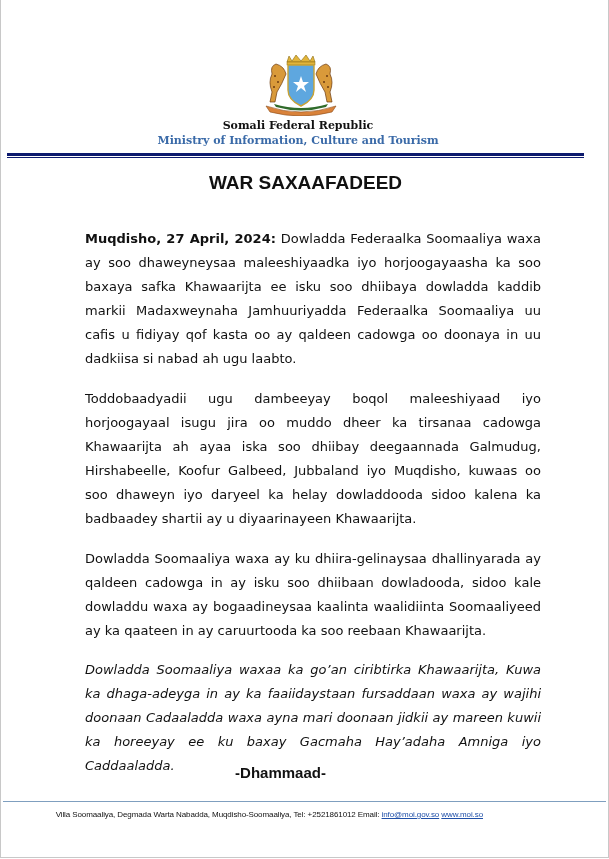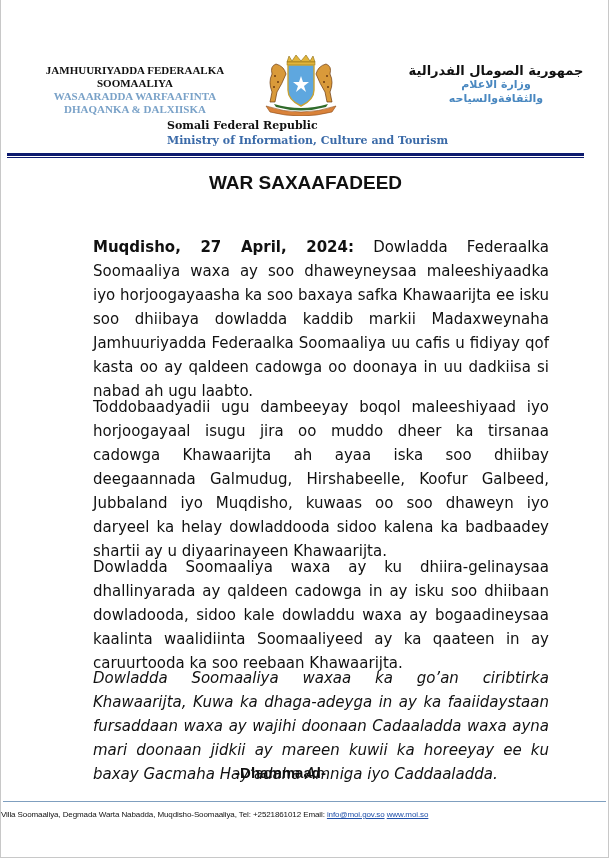--- a/index.html
+++ b/index.html
@@ -11,21 +11,21 @@
     .hdr-left {
       position: absolute; left: 28px; top: 64px; width: 212px; text-align: center;
       font-family: "Liberation Serif", serif; font-weight: bold; line-height: 13px;
     }
     .hdr-left .l1 { font-size: 11px; color: #111; }
     .hdr-left .l2 { font-size: 11px; color: #7aa2c8; }
     .crest {
       position: absolute; left: 255px; top: 52px; width: 90px; height: 64px;
     }
     .hdr-center {
-      position: absolute; left: 166px; top: 118px; width: 290px; text-align: left;
+      position: absolute; left: 152px; top: 118px; width: 290px; text-align: center;
       font-family: "DejaVu Serif", serif; line-height: 15px;
     }
     .hdr-center .republic { font-size: 11px; font-weight: bold; color: #111; }
     .hdr-center .ministry { font-size: 11px; color: #3a6aa8; font-weight: bold; }
     .hdr-right {
       position: absolute; left: 400px; top: 64px; width: 190px; text-align: center;
       font-family: "DejaVu Sans", sans-serif; direction: rtl; line-height: 14px;
     }
     .hdr-right .ar1 { font-size: 13px; font-weight: bold; color: #111; }
     .hdr-right .ar2 { font-size: 11px; font-weight: bold; color: #4a88c0; }
@@ -33,52 +33,46 @@
       position: absolute; left: 6px; top: 153px; width: 577px; height: 0;
       border-top: 3px solid #0d1a6e; border-bottom: 1px solid #0d1a6e;
       padding-top: 1px;
     }
     .title {
       position: absolute; left: 0; top: 172px; width: 609px; text-align: center;
       font-family: "Liberation Sans", sans-serif; font-weight: bold; font-size: 19px; color: #111;
     }
     .body-text {
       position: absolute; left: 74px; width: 456px;
-      font-family: "DejaVu Sans", sans-serif; font-size: 15px; line-height: 24px;
-      color: #111; text-align: justify; margin: 18px;
+      font-family: "DejaVu Sans", sans-serif; font-size: 13px; line-height: 24px;
+      color: #111; text-align: justify; margin: 10px;
     }
     .p1 { top: 217px; }
     .p2 { top: 377px; }
     .p3 { top: 537px; }
     .p4 { top: 648px; font-style: italic; }
     .lead { font-weight: bold; }
     .end {
       position: absolute; left: 0; top: 764px; width: 559px; text-align: center;
       font-family: "Liberation Sans", sans-serif; font-weight: bold; font-size: 15px; color: #111;
     }
     .rule-bottom {
       position: absolute; left: 2px; top: 801px; width: 603px; height: 1px; background: #7f9fbf;
     }
     .footer {
-      position: absolute; left: 0; top: 810px; width: 482px; text-align: left;
+      position: absolute; left: 0; top: 810px; width: 482px; text-align: right;
       font-family: "Liberation Sans", sans-serif; font-size: 8px; color: #111; letter-spacing: -0.1px;
     }
     .footer a { color: #1f4fa8; text-decoration: underline; }
   </style>
 </head>
 <body>
 
 <div class="page">
 
-  <div class="hdr-left">
-    <div class="l1">JAMHUURIYADDA FEDERAALKA</div>
-    <div class="l1">SOOMAALIYA</div>
-    <div class="l2">WASAARADDA WARFAAFINTA</div>
-    <div class="l2">DHAQANKA &amp; DALXIISKA</div>
-  </div>
 
   <svg class="crest" viewBox="0 0 90 64">
 
     <path d="M10 54 Q45 66 80 54 L76 60 Q45 68 14 60 Z" fill="#d9823a" stroke="#8a4a16" stroke-width="0.6"></path>
     <path d="M18 52 Q45 60 72 52 L70 55 Q45 62 20 55 Z" fill="#2f6b2a"></path>
 
     <path d="M31 10 L33 4 L36 9 L40 3 L45 9 L50 3 L54 9 L57 4 L59 10 Z" fill="#e2b53a" stroke="#8a6a10" stroke-width="0.6"></path>
     <rect x="31" y="10" width="28" height="3" fill="#e2b53a" stroke="#8a6a10" stroke-width="0.5"></rect>
 
     <path d="M32 13 L58 13 L58 38 Q58 48 45 54 Q32 48 32 38 Z" fill="#5ea7df" stroke="#c9a233" stroke-width="1.4"></path>
@@ -93,25 +87,20 @@
     <circle cx="71" cy="24" r="1" fill="#6b3a10"></circle>
       <circle cx="68" cy="30" r="1" fill="#6b3a10"></circle>
       <circle cx="72" cy="35" r="1" fill="#6b3a10"></circle>
   </svg>
 
   <div class="hdr-center">
     <div class="republic">Somali Federal Republic</div>
     <div class="ministry">Ministry of Information, Culture and Tourism</div>
   </div>
 
-  <div class="hdr-right">
-    <div class="ar1">جمهورية الصومال الفدرالية</div>
-    <div class="ar2">وزارة الاعلام</div>
-    <div class="ar2">والثقافةوالسياحه</div>
-  </div>
 
   <div class="rule-top"></div>
 
   <div class="title">WAR SAXAAFADEED</div>
 
   <p class="body-text p1">
     <span class="lead">Muqdisho, 27 April, 2024:</span><span> Dowladda Federaalka Soomaaliya waxa ay soo dhaweyneysaa maleeshiyaadka iyo horjoogayaasha ka soo baxaya safka Khawaarijta ee isku soo dhiibaya dowladda kaddib markii Madaxweynaha Jamhuuriyadda Federaalka Soomaaliya uu cafis u fidiyay qof kasta oo ay qaldeen cadowga oo doonaya in uu dadkiisa si nabad ah ugu laabto.</span>
   </p>
 
   <p class="body-text p2">Toddobaadyadii ugu dambeeyay boqol maleeshiyaad iyo horjoogayaal isugu jira oo muddo dheer ka tirsanaa cadowga Khawaarijta ah ayaa iska soo dhiibay deegaannada Galmudug, Hirshabeelle, Koofur Galbeed, Jubbaland iyo Muqdisho, kuwaas oo soo dhaweyn iyo daryeel ka helay dowladdooda sidoo kalena ka badbaadey shartii ay u diyaarinayeen Khawaarijta.</p>

